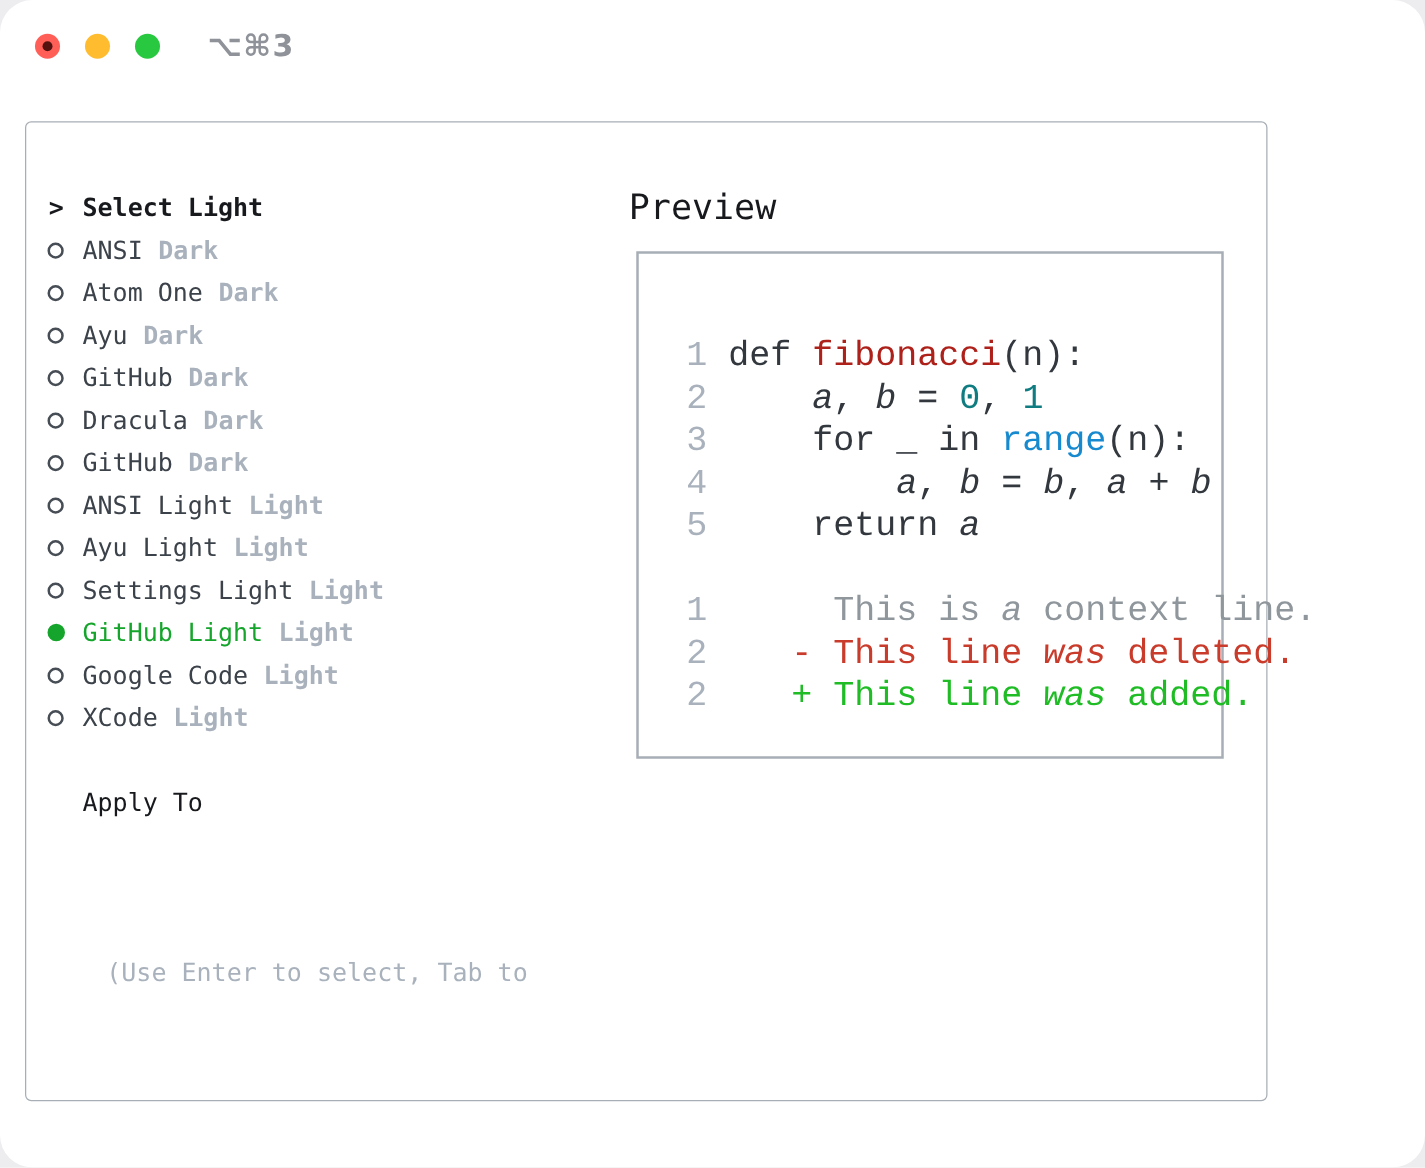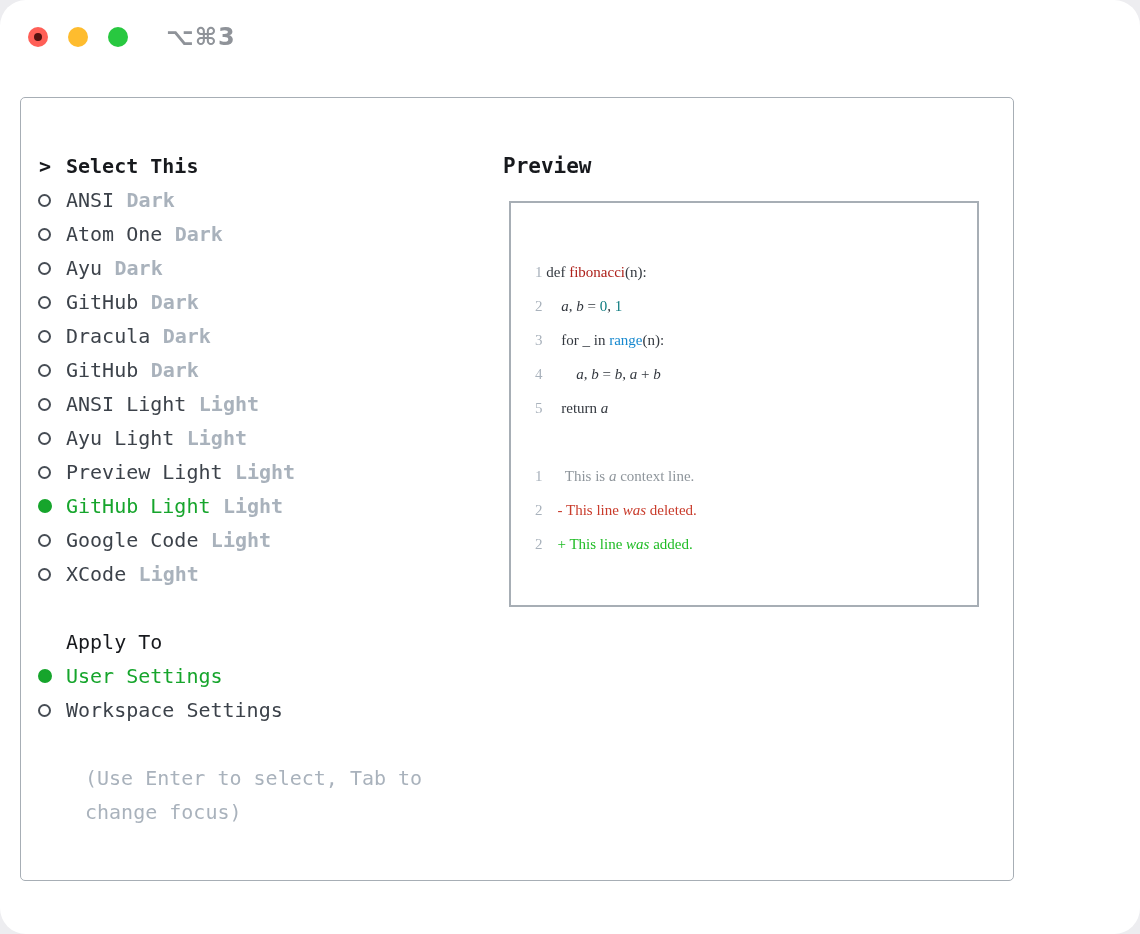--- a/index.html
+++ b/index.html
@@ -35,26 +35,26 @@
   .menu-title{font-weight:700;color:var(--text-strong);}
   .bullet{width:13px;height:13px;border-radius:50%;border:2px solid #474d55;margin-left:1px;}
   .bullet.sel{background:var(--selected-green);border-color:var(--selected-green);width:14px;height:14px;}
   .label{color:var(--menu-fg);}
   .row.selected .label{color:var(--selected-green);}
   .tag{color:var(--muted);margin-left:0.62em;font-weight:bold;}
   .apply{left:16px;top:527px;}
   .apply-title{color:var(--text-strong);text-align:center;}
   .footer{left:16px;top:663px;color:var(--muted);margin-left:48px;}
   
-  .preview-title{position:absolute;left:482px;top:51px;font-size:21px;line-height:34px;
-    font-weight:700;color:var(--text-strong);}
+  .preview-title{position:absolute;left:482px;top:51px;font-size:28px;line-height:34px;
+    font-weight:400;color:var(--text-strong);}
   .preview-box{position:absolute;left:488px;top:103px;width:470px;height:406px;
     border:2px solid var(--panel-border);background:var(--window-bg);}
-  #code{position:absolute;left:22px;top:50px;margin:2px;font-size:15px;line-height:34px;
-    font-family:Liberation Serif, serif;white-space:pre;}
+  #code{position:absolute;left:22px;top:50px;margin:16px;font-size:28px;line-height:34px;
+    font-family:Liberation Mono, monospace;white-space:pre;}
   .code-row{height:34px;}
   .ln{color:var(--muted);}
   .tk-fg{color:#33383f;}
   .tk-func{color:var(--func-red);}
   .tk-num{color:var(--num-teal);}
   .tk-call{color:var(--call-blue);}
   .tk-ctx{color:var(--ctx-gray);}
   .tk-del{color:var(--del-red);}
   .tk-add{color:var(--add-green);text-align:center;}
   .it{font-style:italic;}
@@ -70,52 +70,47 @@
     <span class="dot yellow"></span>
     <span class="dot green"></span>
     <span class="win-title">⌥⌘3</span>
   </div>
 
   <div class="panel">
 
     <div class="menu">
       <div class="row">
         <span class="bullet-col prompt">&gt;</span>
-        <span class="menu-title">Select This</span>
+        <span class="menu-title">Select Light</span>
       </div>
       <div id="theme-items">
           <div class="row"><span class="bullet-col"><span class="bullet"></span></span><span class="label">ANSI</span><span class="tag">Dark</span></div>
           <div class="row"><span class="bullet-col"><span class="bullet"></span></span><span class="label">Atom One</span><span class="tag">Dark</span></div>
           <div class="row"><span class="bullet-col"><span class="bullet"></span></span><span class="label">Ayu</span><span class="tag">Dark</span></div>
           <div class="row"><span class="bullet-col"><span class="bullet"></span></span><span class="label">GitHub</span><span class="tag">Dark</span></div>
           <div class="row"><span class="bullet-col"><span class="bullet"></span></span><span class="label">Dracula</span><span class="tag">Dark</span></div>
           <div class="row"><span class="bullet-col"><span class="bullet"></span></span><span class="label">GitHub</span><span class="tag">Dark</span></div>
           <div class="row"><span class="bullet-col"><span class="bullet"></span></span><span class="label">ANSI Light</span><span class="tag">Light</span></div>
           <div class="row"><span class="bullet-col"><span class="bullet"></span></span><span class="label">Ayu Light</span><span class="tag">Light</span></div>
-          <div class="row"><span class="bullet-col"><span class="bullet"></span></span><span class="label">Preview Light</span><span class="tag">Light</span></div>
+          <div class="row"><span class="bullet-col"><span class="bullet"></span></span><span class="label">Settings Light</span><span class="tag">Light</span></div>
           <div class="row selected"><span class="bullet-col"><span class="bullet sel"></span></span><span class="label">GitHub Light</span><span class="tag">Light</span></div>
           <div class="row"><span class="bullet-col"><span class="bullet"></span></span><span class="label">Google Code</span><span class="tag">Light</span></div>
           <div class="row"><span class="bullet-col"><span class="bullet"></span></span><span class="label">XCode</span><span class="tag">Light</span></div>
         </div>
     </div>
 
     <div class="apply">
       <div class="row">
         <span class="bullet-col"></span>
         <span class="apply-title">Apply To</span>
       </div>
-      <div id="apply-items">
-          <div class="row selected"><span class="bullet-col"><span class="bullet sel"></span></span><span class="label">User Settings</span></div>
-          <div class="row"><span class="bullet-col"><span class="bullet"></span></span><span class="label">Workspace Settings</span></div>
-        </div>
     </div>
 
     <div class="footer">
       <div>(Use Enter to select, Tab to</div>
-      <div>change focus)</div>
     </div>
 
     <div class="preview-title">Preview</div>
     <div class="preview-box">
       <pre id="code"><div class="code-row"><span class="ln">1 </span><span class="tk-fg">def </span><span class="tk-func">fibonacci</span><span class="tk-fg">(n):</span></div><div class="code-row"><span class="ln">2 </span><span class="tk-fg">    </span><span class="tk-fg it">a</span><span class="tk-fg">, </span><span class="tk-fg it">b</span><span class="tk-fg"> = </span><span class="tk-num">0</span><span class="tk-fg">, </span><span class="tk-num">1</span></div><div class="code-row"><span class="ln">3 </span><span class="tk-fg">    for _ in </span><span class="tk-call">range</span><span class="tk-fg">(n):</span></div><div class="code-row"><span class="ln">4 </span><span class="tk-fg">        </span><span class="tk-fg it">a</span><span class="tk-fg">, </span><span class="tk-fg it">b</span><span class="tk-fg"> = </span><span class="tk-fg it">b</span><span class="tk-fg">, </span><span class="tk-fg it">a</span><span class="tk-fg"> + </span><span class="tk-fg it">b</span></div><div class="code-row"><span class="ln">5 </span><span class="tk-fg">    return </span><span class="tk-fg it">a</span></div><div class="code-row"><span class="ln">  </span></div><div class="code-row"><span class="ln">1 </span><span class="tk-ctx">     This is </span><span class="tk-ctx it">a</span><span class="tk-ctx"> context line.</span></div><div class="code-row"><span class="ln">2 </span><span class="tk-del">   - This line </span><span class="tk-del it">was</span><span class="tk-del"> deleted.</span></div><div class="code-row"><span class="ln">2 </span><span class="tk-add">   + This line </span><span class="tk-add it">was</span><span class="tk-add"> added.</span></div></pre>
     </div>
 
   </div>
 </div>
 

